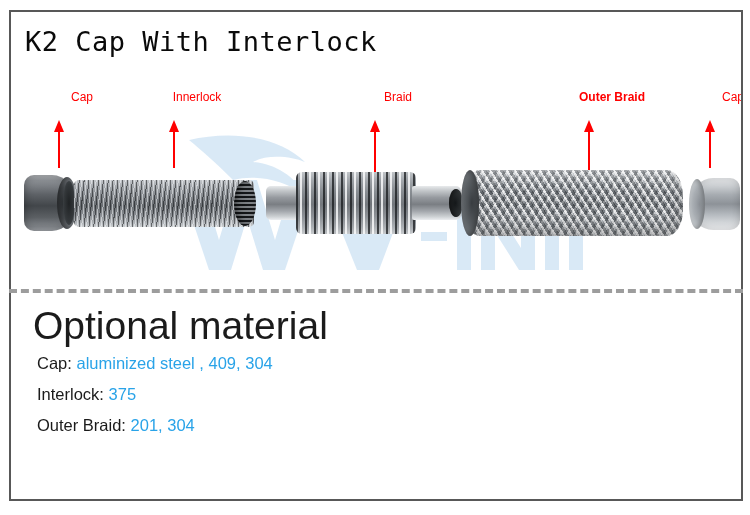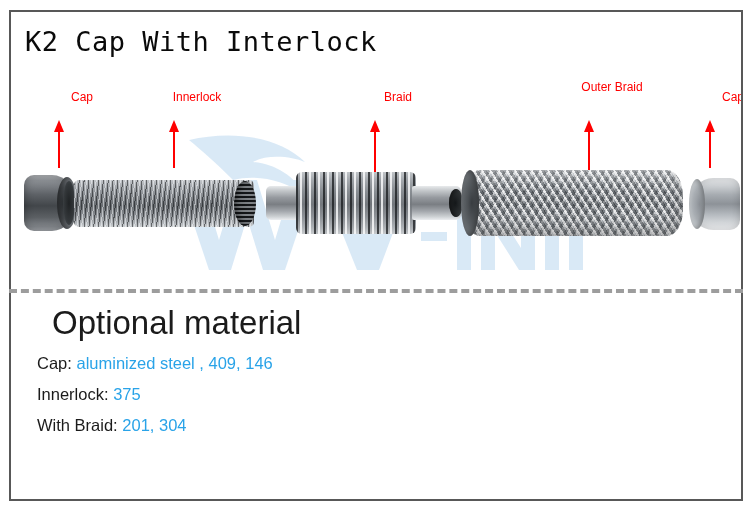--- a/index.html
+++ b/index.html
@@ -190,24 +190,23 @@
     background:radial-gradient(ellipse at 60% 50%,#3a3e42 0%,#5d6266 50%,#8d9297 100%);
     box-shadow:inset -2px 0 6px rgba(0,0,0,.5);
   }
 
   
   .bottom-panel{
     position:absolute;left:11px;top:292px;width:730px;height:207px;
   }
   .opt-title{
     position:absolute;left:22px;top:12px;
-    font-size:33px;
+    font-size:39px;
     color:#1b1b1b;
     white-space:nowrap;
-    margin-left:19px;
   }
   .mat-list{
     position:absolute;left:26px;top:62px;
   }
   .mat-row{
     font-size:16.5px;
     color:#1b1b1b;
     margin-bottom:13px;
     white-space:nowrap;
     line-height:1.1;
@@ -253,21 +252,21 @@
       <div class="head"></div>
       <div class="shaft" style="height:39px;"></div>
     </div>
 
     <div class="callout" style="left:364px;top:78px;">Braid</div>
     <div class="arrow" style="left:364px;top:108px;height:52px;">
       <div class="head"></div>
       <div class="shaft" style="height:43px;"></div>
     </div>
 
-    <div class="callout" style="left:578px;top:68px;">Outer Braid</div>
+    <div class="callout" style="left:578px;top:78px;font-weight:bold;">Outer Braid</div>
     <div class="arrow" style="left:578px;top:108px;height:52px;">
       <div class="head"></div>
       <div class="shaft" style="height:43px;"></div>
     </div>
 
     <div class="callout" style="left:699px;top:78px;">Cap</div>
     <div class="arrow" style="left:699px;top:108px;height:48px;">
       <div class="head"></div>
       <div class="shaft" style="height:39px;"></div>
     </div>
@@ -301,27 +300,27 @@
 
   <div class="divider"></div>
 
   <div class="bottom-panel">
 
     <div class="opt-title">Optional material</div>
 
     <div class="mat-list">
       <div class="mat-row">
         <span>Cap:</span>
-        <span class="val">aluminized steel , 409, 146</span>
+        <span class="val">aluminized steel , 409, 304</span>
       </div>
       <div class="mat-row">
-        <span>Innerlock:</span>
+        <span>Interlock:</span>
         <span class="val">375</span>
       </div>
       <div class="mat-row">
-        <span>With Braid:</span>
+        <span>Outer Braid:</span>
         <span class="val">201, 304</span>
       </div>
     </div>
 
   </div>
 
 </div>
 
 </body></html>

